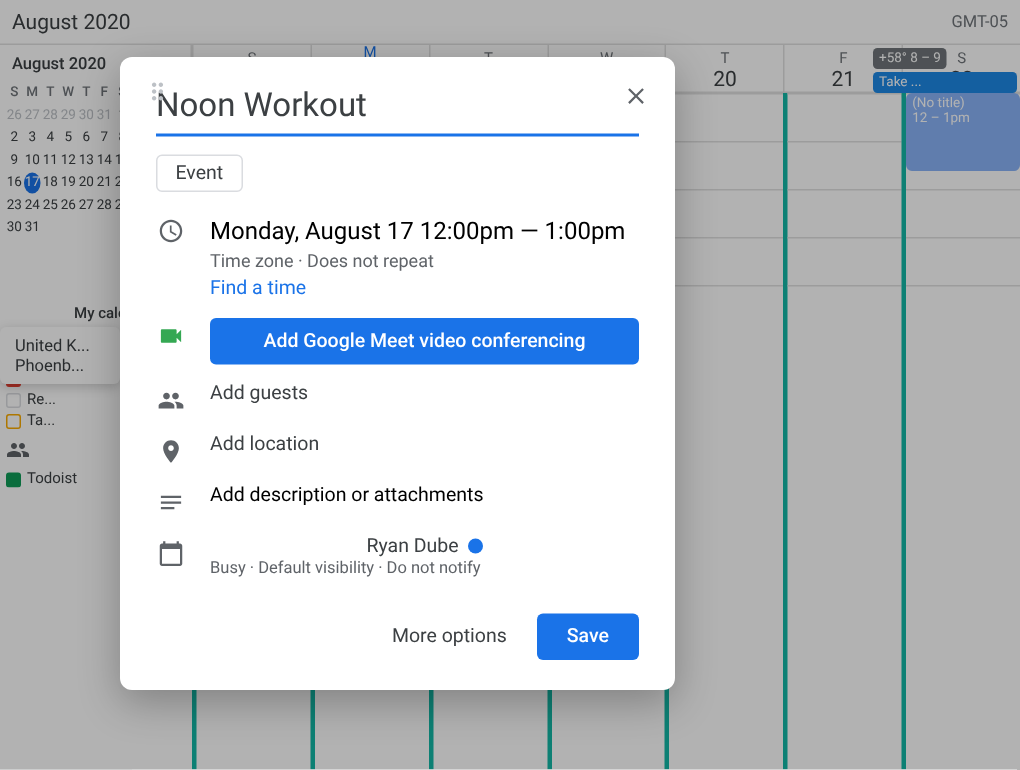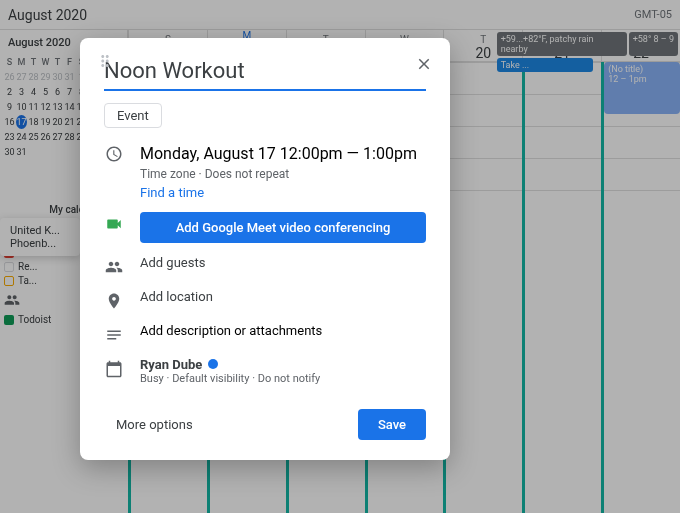--- a/index.html
+++ b/index.html
@@ -326,41 +326,42 @@
       color: #3c4043;
     }
     .add-desc-text {
       font-size: 13px;
       color: #3c4043;
     }
 
     .calendar-owner {
       font-size: 13px;
       color: #3c4043;
-      font-weight: 700;
+      font-weight: 400;
       display: flex;
       align-items: center;
       gap: 6px;
+      justify-content: center;
     }
     .blue-dot {
       width: 10px;
       height: 10px;
       border-radius: 50%;
       background: #1a73e8;
       flex-shrink: 0;
     }
     .calendar-sub {
       font-size: 11px;
       color: #5f6368;
     }
 
     .modal-footer {
       display: flex;
       align-items: center;
-      justify-content: space-between;
+      justify-content: flex-end;
       gap: 8px;
       margin-top: 16px;
       padding-top: 8px;
     }
     .more-options-btn {
       background: transparent;
       border: none;
       color: #3c4043;
       font-size: 13px;
       cursor: pointer;
@@ -595,21 +596,20 @@
       <div class="event-block" style="top:0; left:0; right:0; background:#8ab4f8; height:52px; font-size:9px;">
         <div>(No title)</div>
         <div>12 – 1pm</div>
       </div>
     </div>
   </div>
 </div>
 
 <div style="position:absolute; top:32px; right:2px; z-index:2;">
   <div style="display:flex; gap:2px;">
-    <div style="background:#70757a; color:#fff; border-radius:3px; padding:2px 4px; font-size:9px; max-width:130px;">+59...+82°F, patchy rain nearby</div>
     <div style="background:#70757a; color:#fff; border-radius:3px; padding:2px 4px; font-size:9px;">+58° 8 – 9</div>
   </div>
   <div style="margin-top:2px;">
     <div style="background:#1e88e5; color:#fff; border-radius:3px; padding:2px 4px; font-size:9px; width:96px;">Take ...</div>
   </div>
 </div>
 
 <div class="overlay"></div>
 
 <div class="modal">

